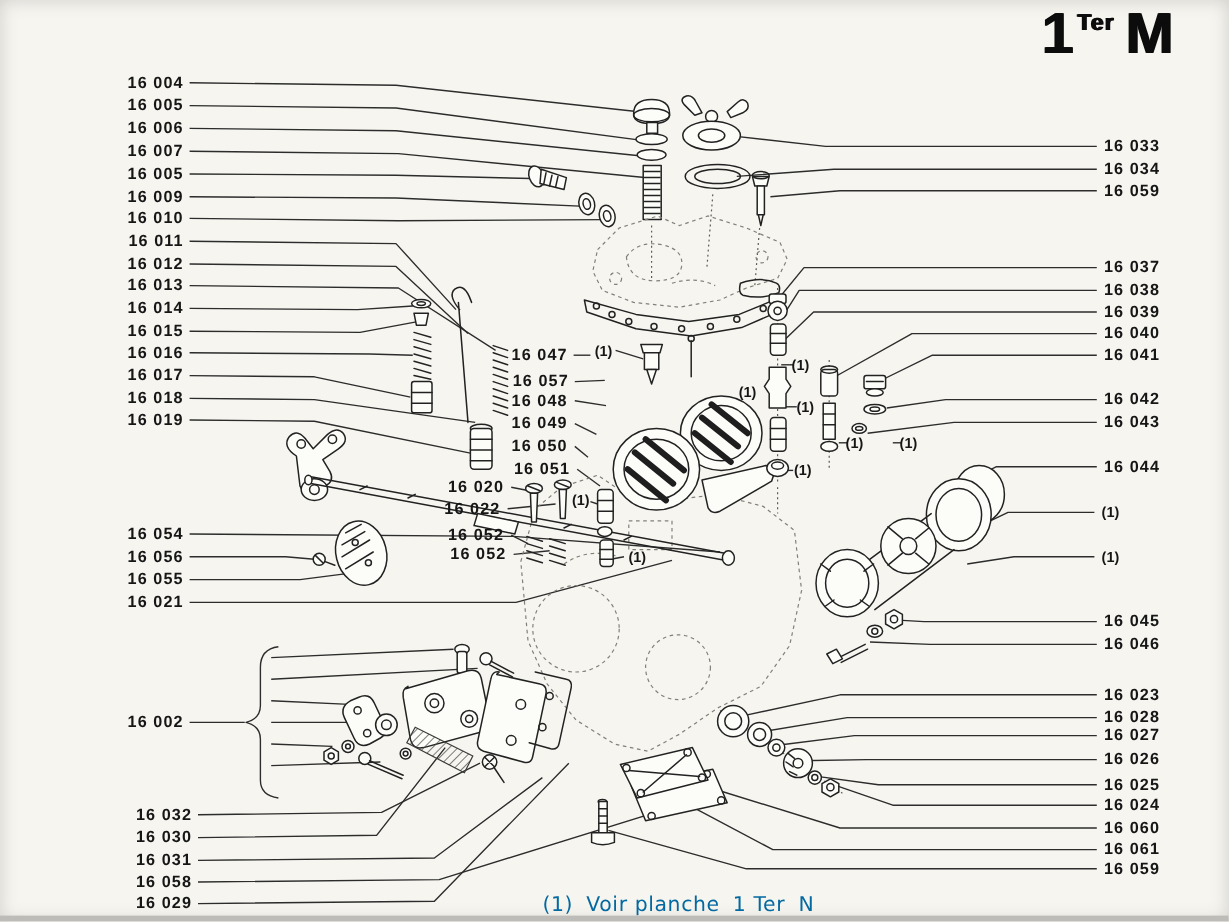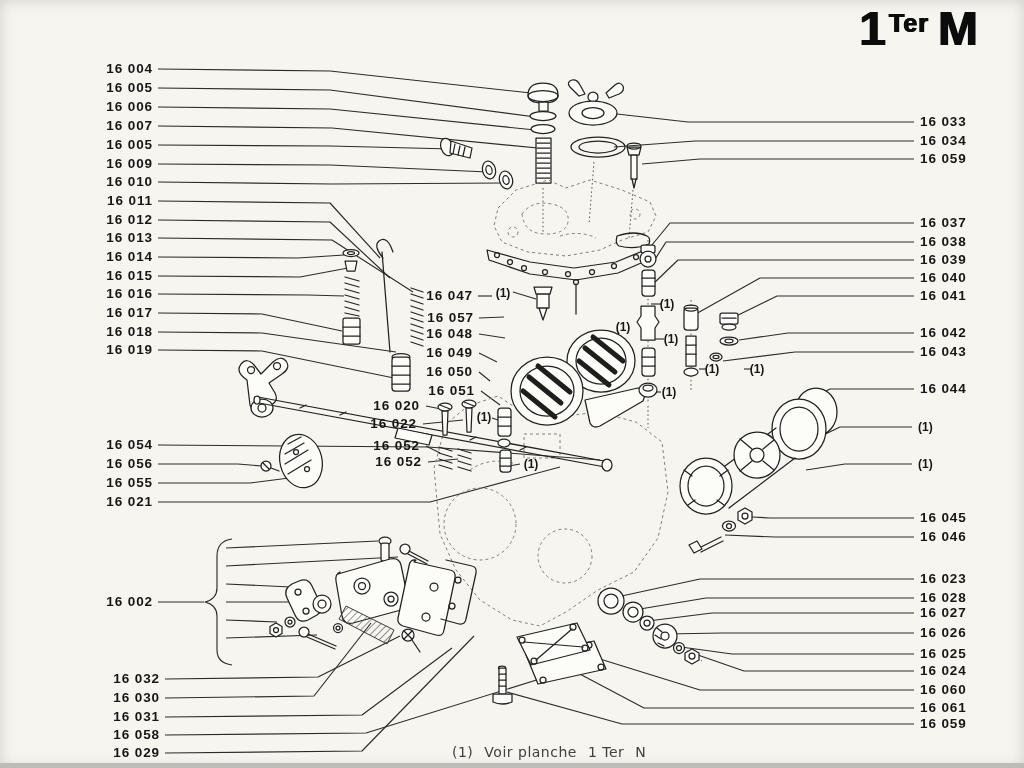--- a/index.html
+++ b/index.html
@@ -12,24 +12,24 @@
   .ta-e{text-anchor:end}.ta-s{text-anchor:start}.ta-m{text-anchor:middle}
   .ld path{stroke:#2c2c2c;stroke-width:1.15;fill:none;stroke-linejoin:round;}
   .ink{stroke:#222;fill:none;stroke-width:1.25;stroke-linejoin:round;stroke-linecap:round;}
   .ink2{stroke:#222;fill:#fcfcf9;stroke-width:1.25;stroke-linejoin:round;}
   .thick{stroke:#1e1e1e;stroke-width:5;stroke-linecap:round;fill:none;}
   .dash{stroke:#828078;stroke-width:1;fill:none;stroke-dasharray:3 3;}
   .dot{stroke:#5a5a56;stroke-width:1;fill:none;stroke-dasharray:1.6 2.6;}
   .logo{position:absolute;top:8px;right:46px;color:#0c0c0c;display:flex;align-items:flex-start;
         font-weight:bold;text-shadow:.7px 0 currentColor,-.7px 0 currentColor;}
   .logo-num{font-size:48px;line-height:.88;}
-  .logo-ord{font-size:25px;margin:1px 1px 0 3px;letter-spacing:1px;}
+  .logo-ord{font-size:19px;margin:1px 1px 0 3px;letter-spacing:1px;}
   .logo-series{font-size:48px;line-height:.88;margin-left:8px;}
   .footnote{position:absolute;left:452px;top:744px;font-family:"DejaVu Sans",sans-serif;
-            font-size:14px;color:#404040;letter-spacing:.5px;white-space:nowrap;}
+            font-size:17px;color:#0369a1;letter-spacing:.5px;white-space:nowrap;}
   .footnote span{margin-right:11px;}
   .photo-edge{position:absolute;left:0;right:0;bottom:0;height:5px;background:#bdbcb8;}
 </style>
 </head>
 <body>
 
 <div class="page">
 
 <svg width="1024" height="768" viewBox="0 0 1024 768">
   <defs>

